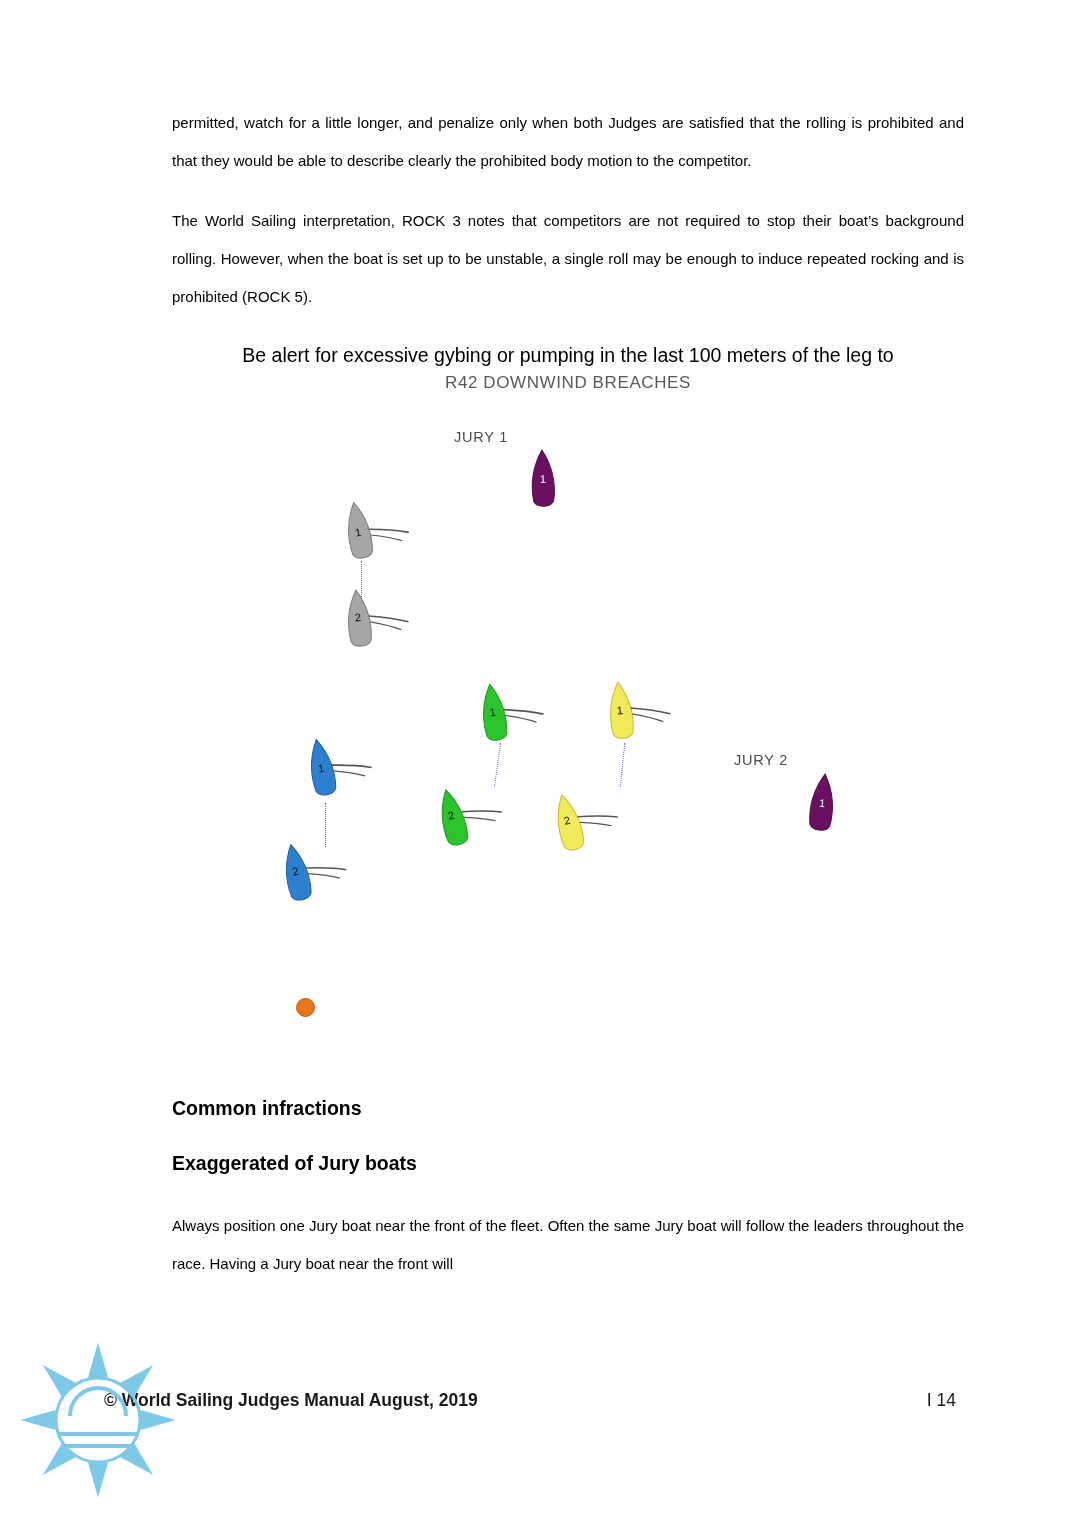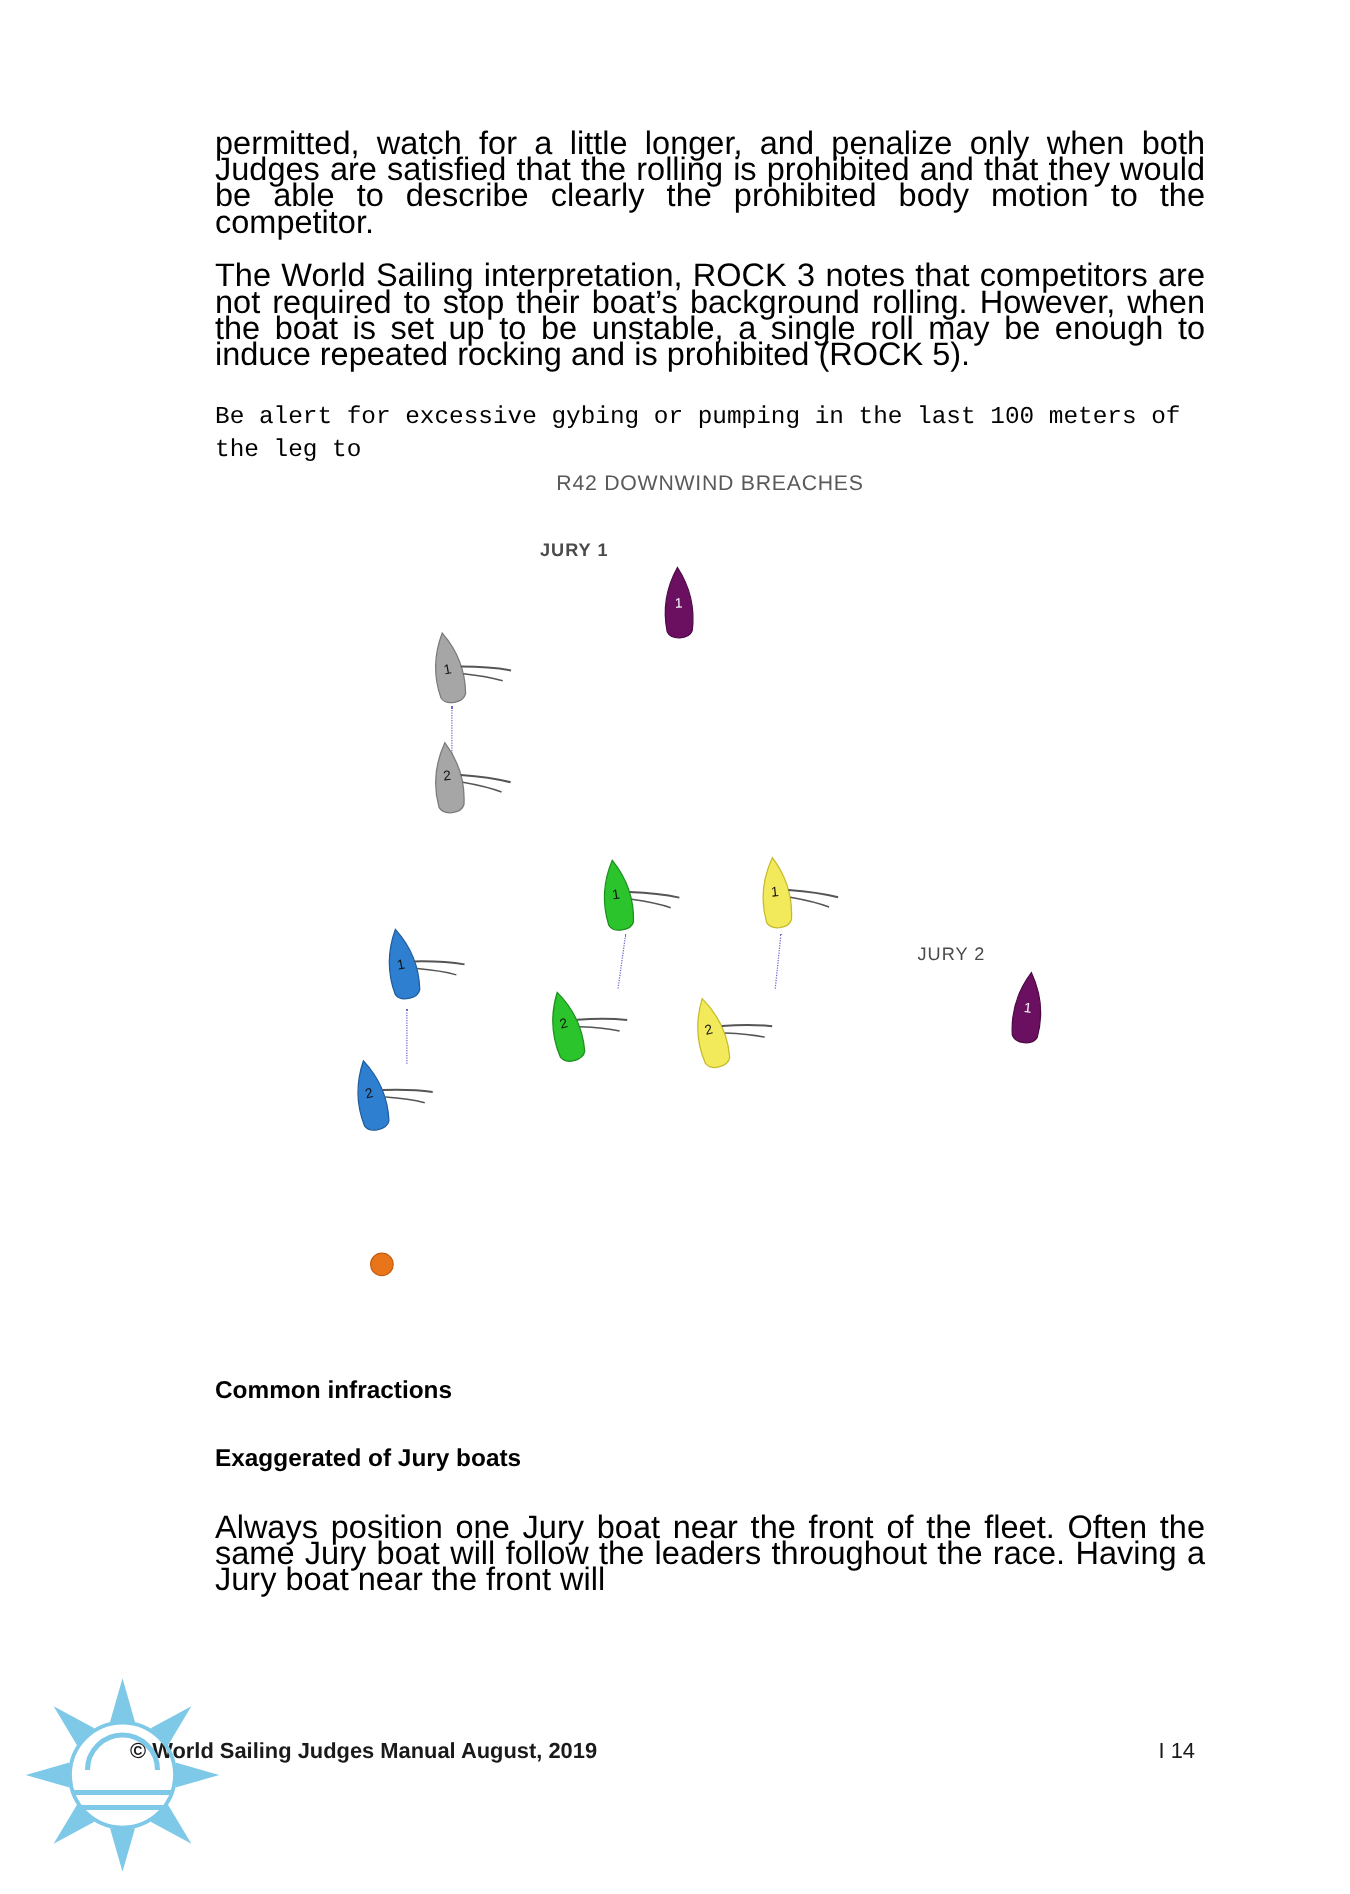--- a/index.html
+++ b/index.html
@@ -18,33 +18,33 @@
     background: #ffffff;
     overflow: hidden;
   }
   .content {
     position: absolute;
     left: 172px;
     top: 104px;
     width: 792px;
   }
   p.body-text {
-    font-size: 26px;
-    line-height: 21px;
+    font-size: 15px;
+    line-height: 38px;
     text-align: justify;
     margin: 0 0 22px 0;
   }
   p.body-text.last {
     margin-bottom: 0;
   }
   .center-line {
     font-size: 19.5px;
     line-height: 26.5px;
+    text-align: center;
     margin: 26px 0 2px 0;
-    font-family: Liberation Mono, monospace;
   }
   
   .diagram {
     position: relative;
     width: 792px;
     height: 700px;
     margin-top: 4px;
   }
   .diagram-title {
     position: absolute;
@@ -172,21 +172,21 @@
 
     <p class="body-text">permitted, watch for a little longer, and penalize only when both Judges are satisfied that the rolling is prohibited and that they would be able to describe clearly the prohibited body motion to the competitor.</p>
     <p class="body-text">The World Sailing interpretation, ROCK 3 notes that competitors are not required to stop their boat’s background rolling. However, when the boat is set up to be unstable, a single roll may be enough to induce repeated rocking and is prohibited (ROCK 5).</p>
 
     <p class="center-line">Be alert for excessive gybing or pumping in the last 100 meters of the leg to</p>
 
     <div class="diagram">
 
       <div class="diagram-title">R42 DOWNWIND BREACHES</div>
 
-      <div class="jury-label" style="left:260px; top:56px;font-weight:bold;">JURY 1</div>
+      <div class="jury-label" style="left:282px; top:56px;">JURY 1</div>
       <div class="jury-label" style="left:562px; top:379px;">JURY 2</div>
 
 
       <div class="track" style="left:189px; top:188px; height:42px;"></div>
       <div class="track" style="left:153px; top:430px; height:44px;"></div>
       <div class="track" style="left:325px; top:370px; height:44px; transform:rotate(8deg);"></div>
       <div class="track" style="left:450px; top:370px; height:44px; transform:rotate(6deg);"></div>
 
       <div class="boat" style="left:354px; top:76px; transform:rotate(-2deg);">
         <svg width="34" height="62" viewBox="0 0 34 62">

